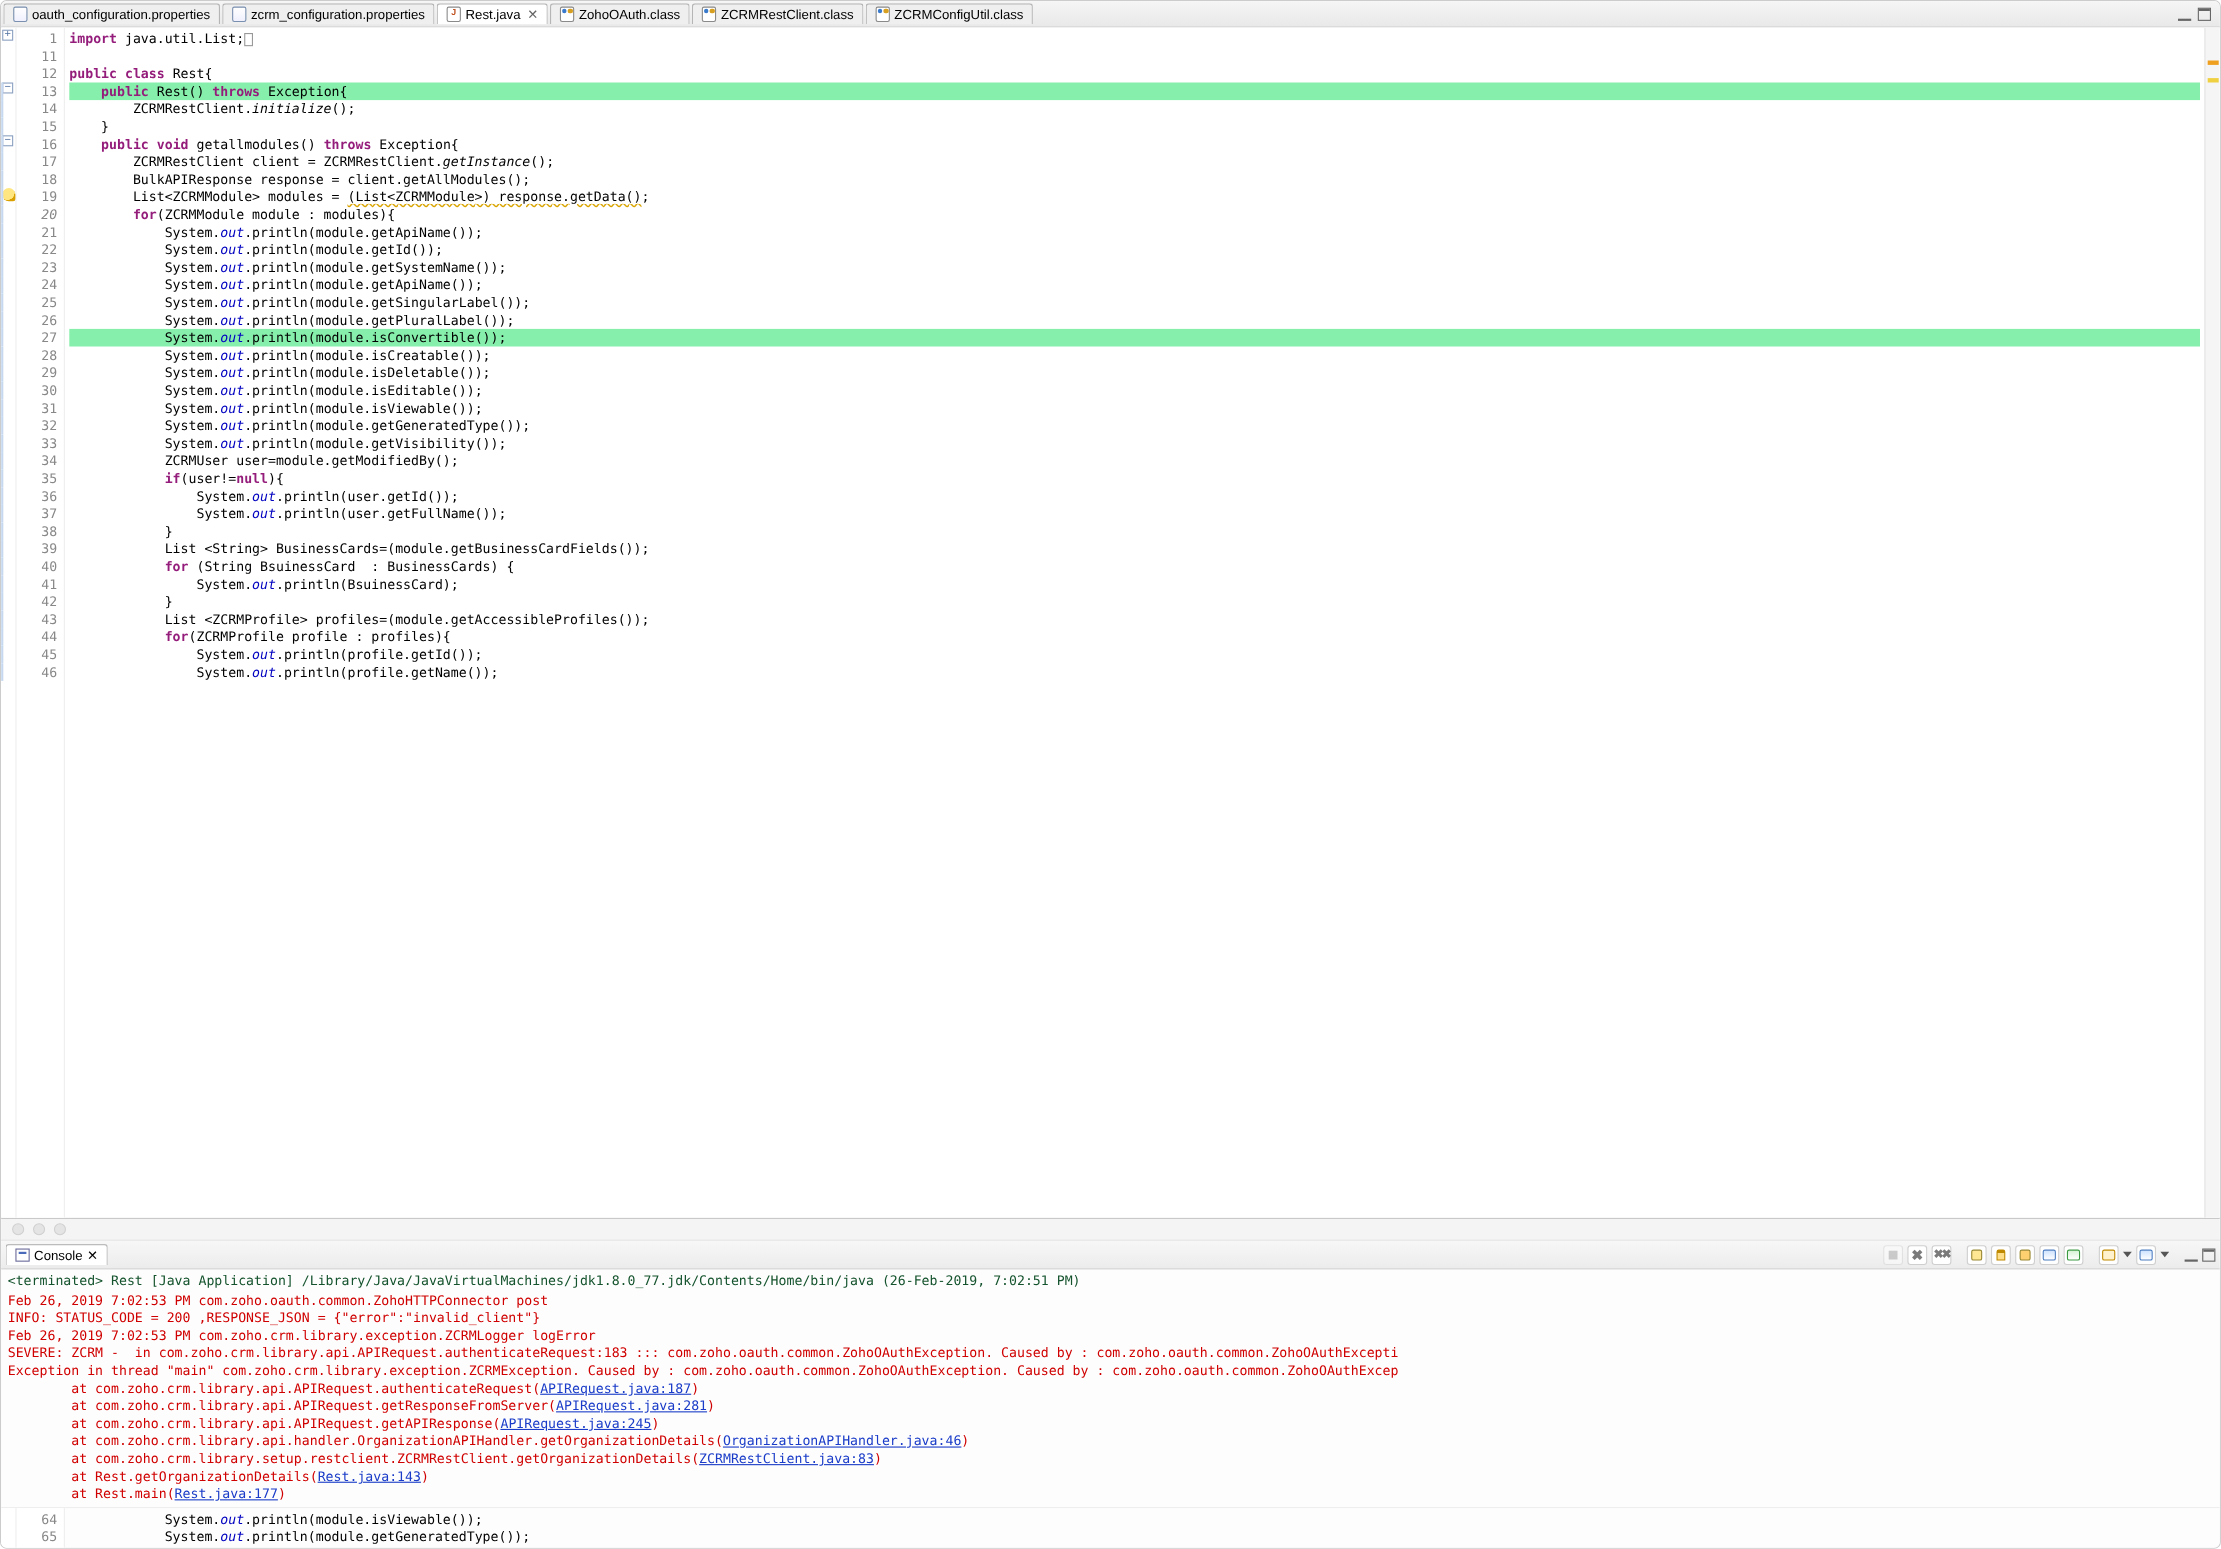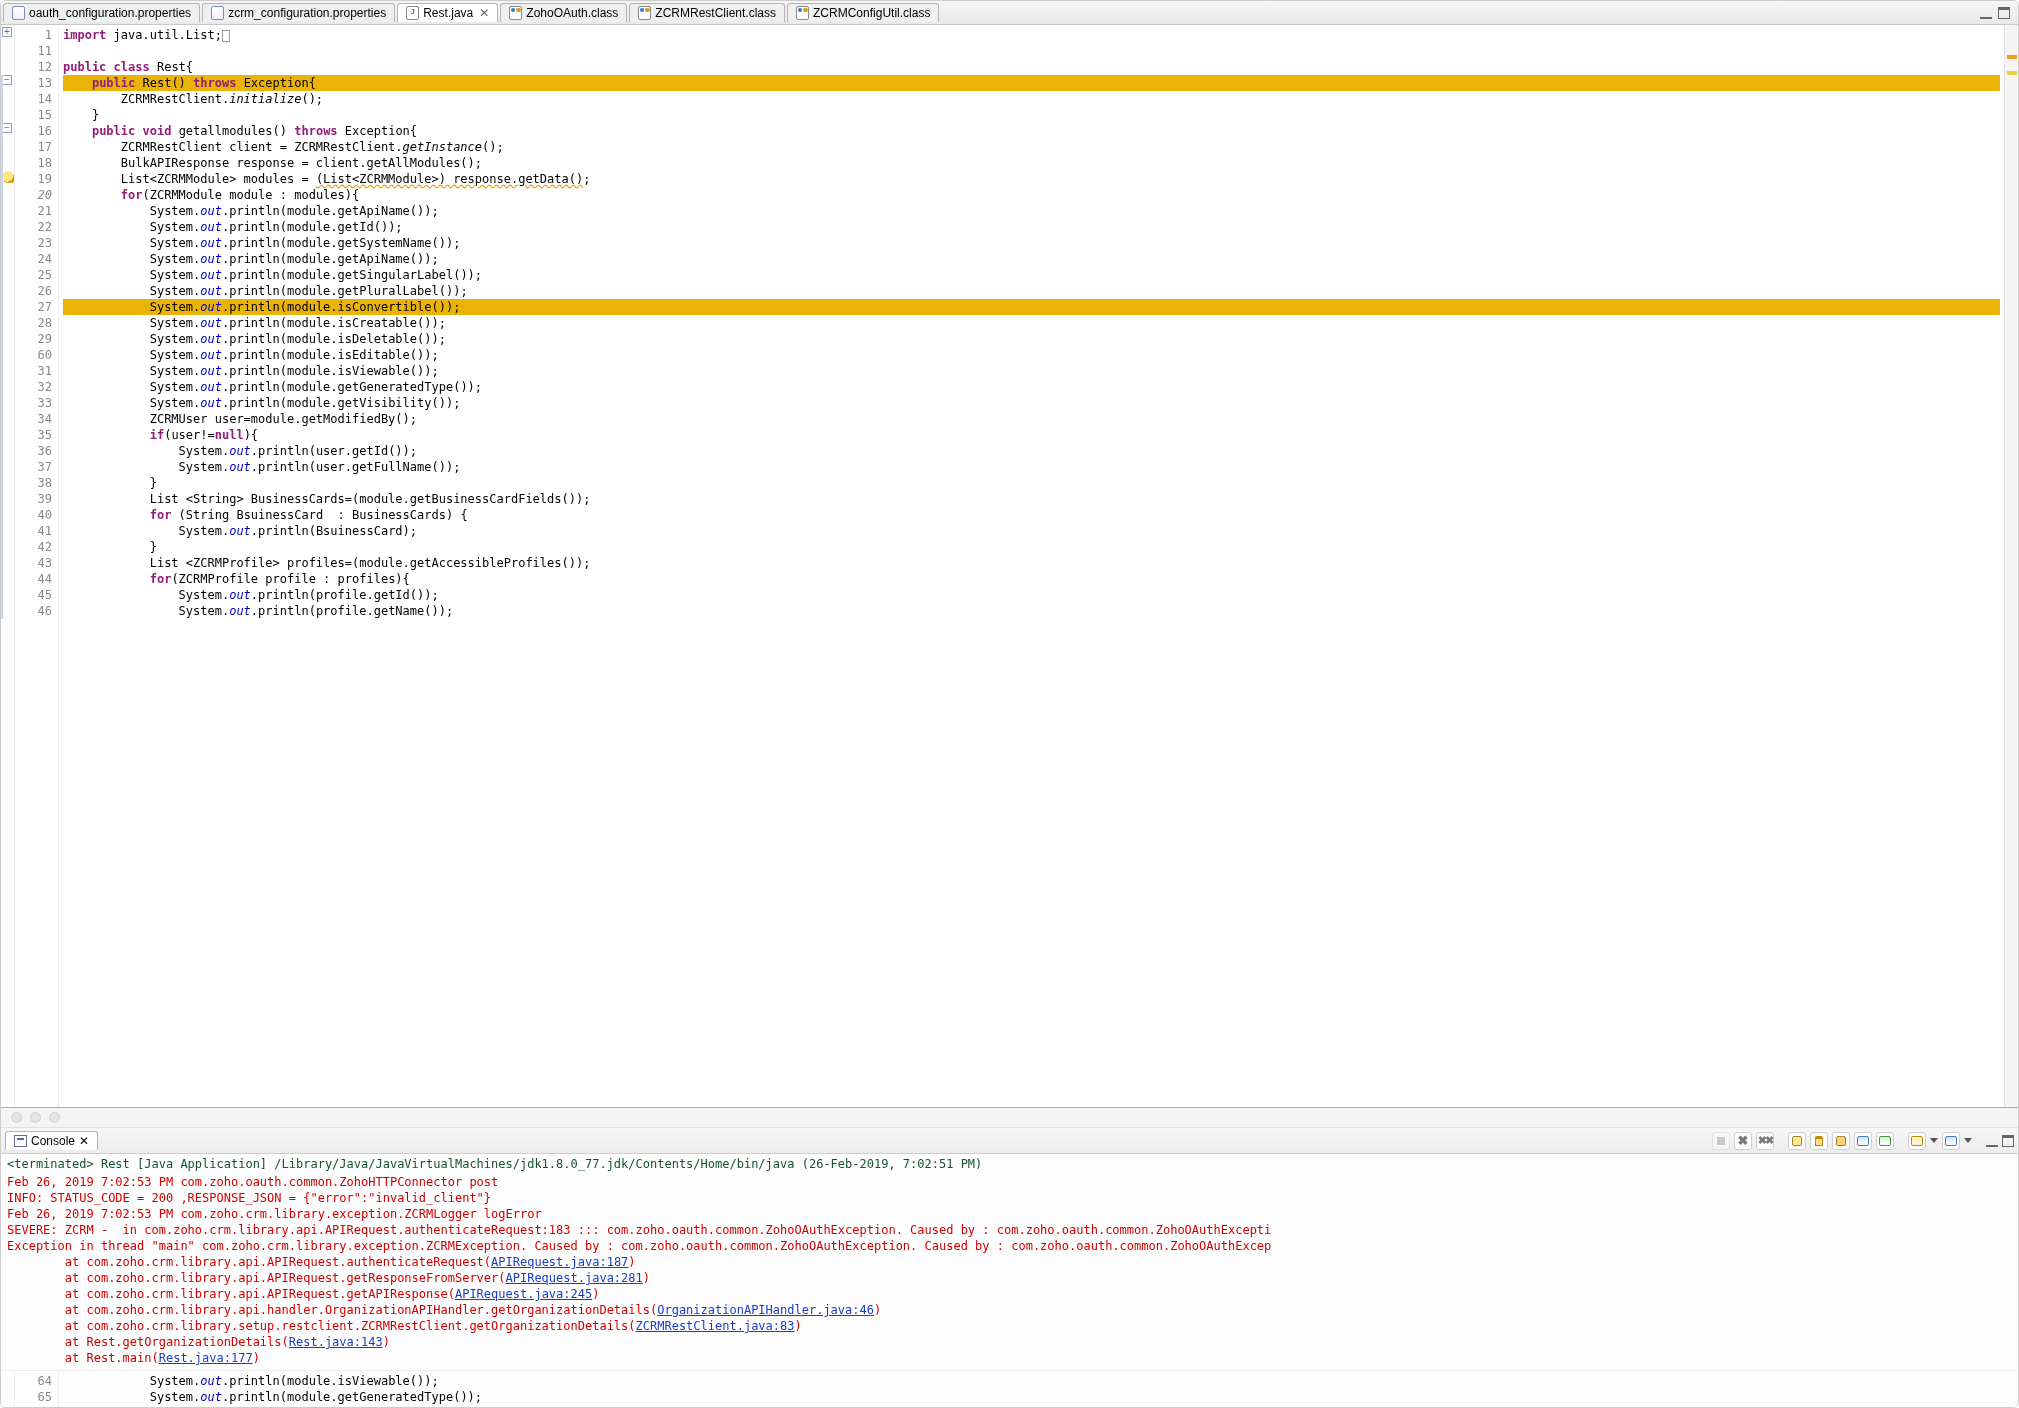--- a/index.html
+++ b/index.html
@@ -22,21 +22,21 @@
   .icon-min, .icon-max { width:12px; height:12px; border:1px solid #666; display:inline-block; }
   .icon-min { border-top: none; border-left: none; border-right: none; border-bottom: 2px solid #666; }
   .icon-max::after { content:""; display:block; width:100%; height:2px; background:#666; }
 
   
   .editor { flex: 1 1 auto; display: flex; overflow: hidden; background: #fff; position: relative; }
   .gutter { width: 44px; text-align: right; padding: 2px 6px 2px 2px; color: #888; background: #fff; border-right: 1px solid #eee; font-family: Menlo, Consolas, monospace; font-size: 12px; line-height: 16px; user-select: none; }
   .marker-col { width: 14px; background:#fff; border-right:1px solid #eee; position:relative; }
   .code-col { flex:1; font-family: Menlo, Consolas, monospace; font-size: 12px; line-height: 16px; white-space: pre; overflow: hidden; padding: 2px 4px; position: relative; }
   .code-line { height:16px; white-space: pre; }
-  .hl-line { background: #eab308; }
+  .hl-line { background: #86efac; }
   .overview-ruler { width: 14px; background: #f5f5f5; border-left:1px solid #e3e3e3; position:relative; }
   .ov-mark { position:absolute; left:2px; width:10px; height:4px; }
   .ov-orange { background:#f0a020; }
   .ov-yellow { background:#efd040; }
 
   .kw { color: #941c7a; font-weight: bold; }
   .fld { color: #0000c0; font-style: italic; } 
   .mth { font-style: italic; }
   .warn-ul { text-decoration: underline; text-decoration-style: wavy; text-decoration-color: #d9a300; }
   .box-cursor { border:1px solid #999; display:inline-block; width:8px; height:12px; vertical-align:middle; }
@@ -165,21 +165,21 @@
       <div style="height: 16px; font-style: italic;">20</div>
       <div style="height: 16px;">21</div>
       <div style="height: 16px;">22</div>
       <div style="height: 16px;">23</div>
       <div style="height: 16px;">24</div>
       <div style="height: 16px;">25</div>
       <div style="height: 16px;">26</div>
       <div style="height: 16px;">27</div>
       <div style="height: 16px;">28</div>
       <div style="height: 16px;">29</div>
-      <div style="height: 16px;">60</div>
+      <div style="height: 16px;">30</div>
       <div style="height: 16px;">31</div>
       <div style="height: 16px;">32</div>
       <div style="height: 16px;">33</div>
       <div style="height: 16px;">34</div>
       <div style="height: 16px;">35</div>
       <div style="height: 16px;">36</div>
       <div style="height: 16px;">37</div>
       <div style="height: 16px;">38</div>
       <div style="height: 16px;">39</div>
       <div style="height: 16px;">40</div>

